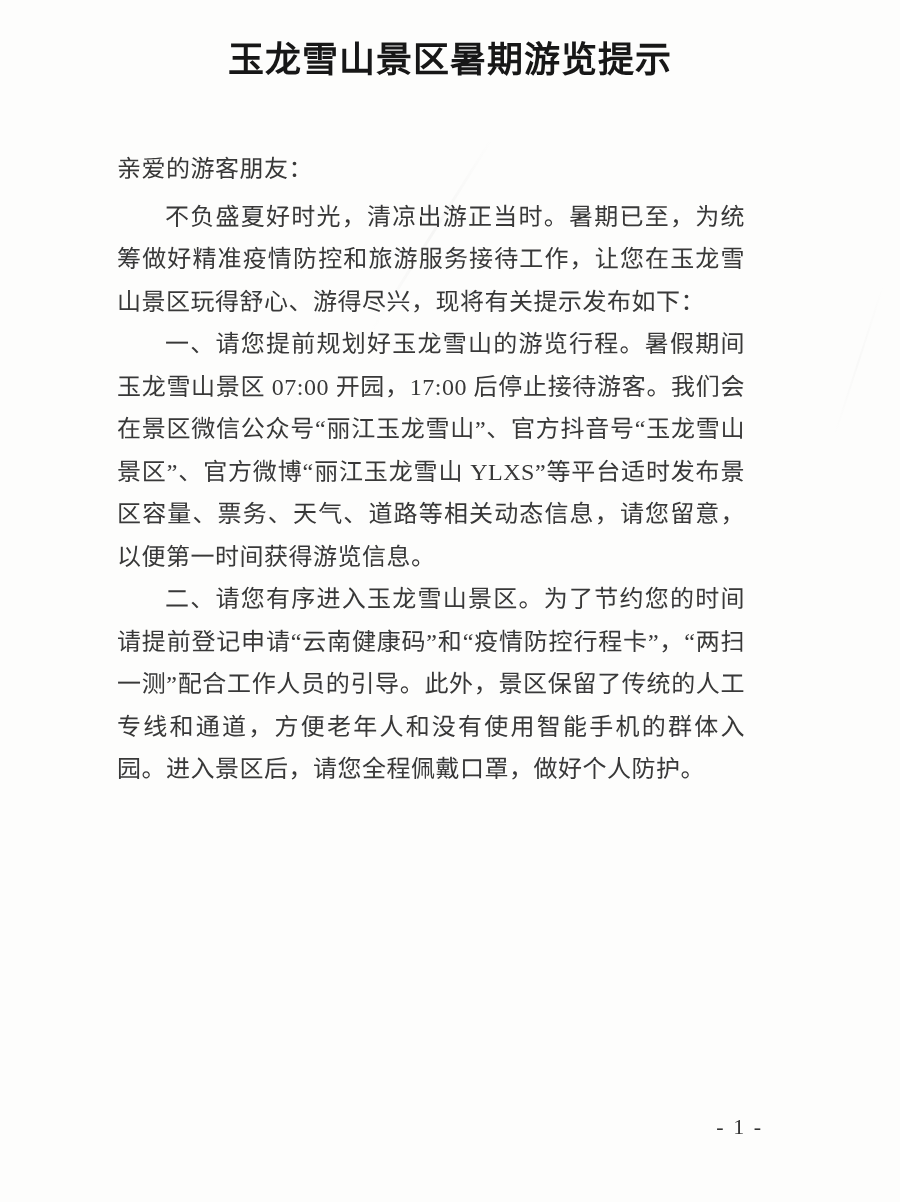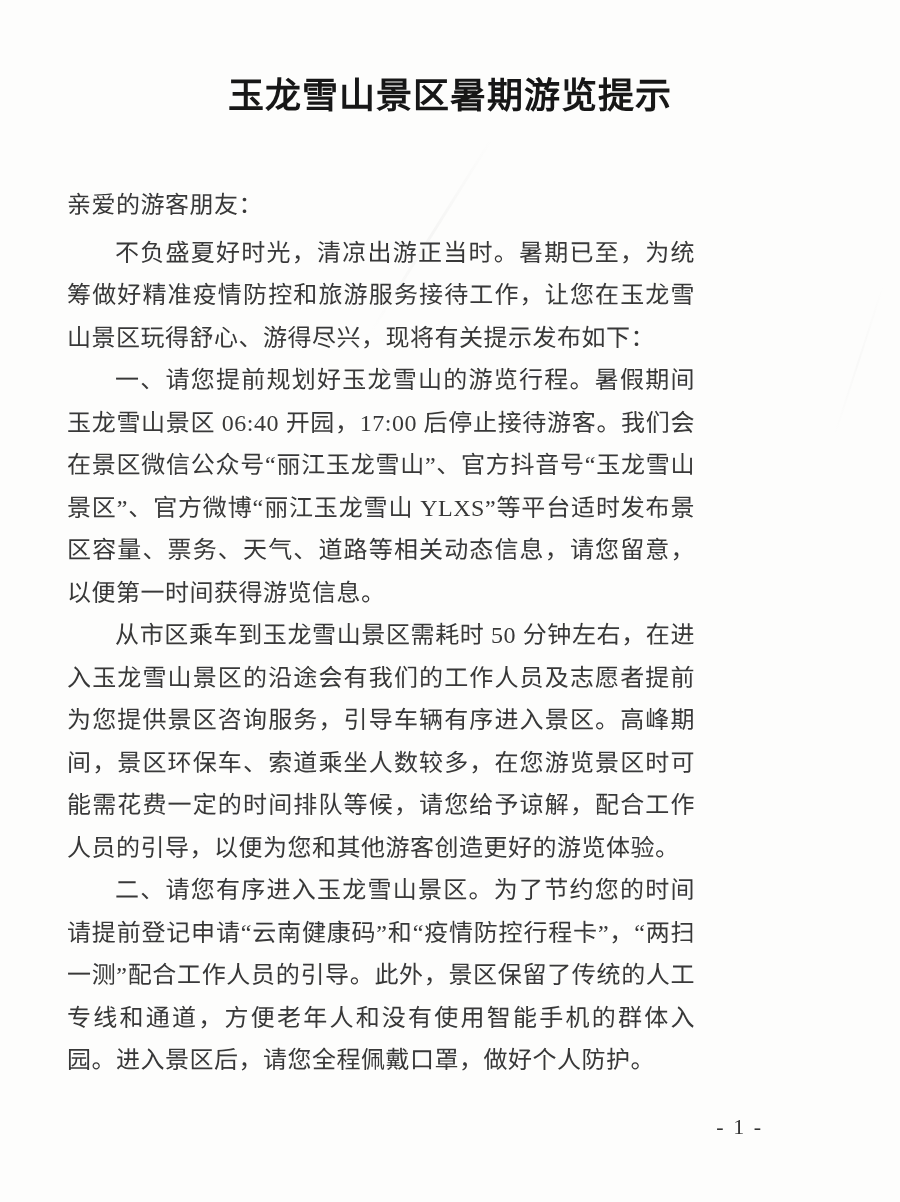--- a/index.html
+++ b/index.html
@@ -27,31 +27,31 @@
     width: 3px; height: 230px;
     transform: rotate(32deg);
   }
   .streak-2 {
     top: 280px; right: 40px;
     width: 2px; height: 160px;
     transform: rotate(18deg);
     opacity: .6;
   }
   .doc-title {
-    margin: 16px;
-    padding-top: 58px;
+    margin: 0;
+    padding-top: 38px;
     text-align: center;
     font-size: 36px;
     line-height: 44px;
     font-weight: bold;
     letter-spacing: 1px;
     color: #171717;
   }
   .doc-body {
-    margin-left: 67px;
+    margin-left: 117px;
     margin-top: 66px;
     width: 628px;
     font-size: 24px;
     line-height: 42.5px;
     text-align: justify;
     text-justify: inter-character;
     color: #383838;
     letter-spacing: 0.5px;
   }
   .doc-body p {
@@ -79,20 +79,19 @@
 <div class="page">
 
   <div class="scan-streak streak-1"></div>
   <div class="scan-streak streak-2"></div>
 
   <h1 class="doc-title">玉龙雪山景区暑期游览提示</h1>
 
   <div class="doc-body">
     <p class="salutation">亲爱的游客朋友：</p>
     <p class="first-para">不负盛夏好时光，清凉出游正当时。暑期已至，为统筹做好精准疫情防控和旅游服务接待工作，让您在玉龙雪山景区玩得舒心、游得尽兴，现将有关提示发布如下：</p>
-    <p>一、请您提前规划好玉龙雪山的游览行程。暑假期间玉龙雪山景区 06:40 开园，17:00 后停止接待游客。我们会在景区微信公众号“丽江玉龙雪山”、官方抖音号“玉龙雪山景区”、官方微博“丽江玉龙雪山 YLXS”等平台适时发布景区容量、票务、天气、道路等相关动态信息，请您留意，以便第一时间获得游览信息。</p>
-    <p>从市区乘车到玉龙雪山景区需耗时 50 分钟左右，在进入玉龙雪山景区的沿途会有我们的工作人员及志愿者提前为您提供景区咨询服务，引导车辆有序进入景区。高峰期间，景区环保车、索道乘坐人数较多，在您游览景区时可能需花费一定的时间排队等候，请您给予谅解，配合工作人员的引导，以便为您和其他游客创造更好的游览体验。</p>
+    <p>一、请您提前规划好玉龙雪山的游览行程。暑假期间玉龙雪山景区 07:00 开园，17:00 后停止接待游客。我们会在景区微信公众号“丽江玉龙雪山”、官方抖音号“玉龙雪山景区”、官方微博“丽江玉龙雪山 YLXS”等平台适时发布景区容量、票务、天气、道路等相关动态信息，请您留意，以便第一时间获得游览信息。</p>
     <p>二、请您有序进入玉龙雪山景区。为了节约您的时间请提前登记申请“云南健康码”和“疫情防控行程卡”，“两扫一测”配合工作人员的引导。此外，景区保留了传统的人工专线和通道，方便老年人和没有使用智能手机的群体入园。进入景区后，请您全程佩戴口罩，做好个人防护。</p>
   </div>
 
   <div class="page-number">- 1 -</div>
 
 </div>
 
 </body></html>

